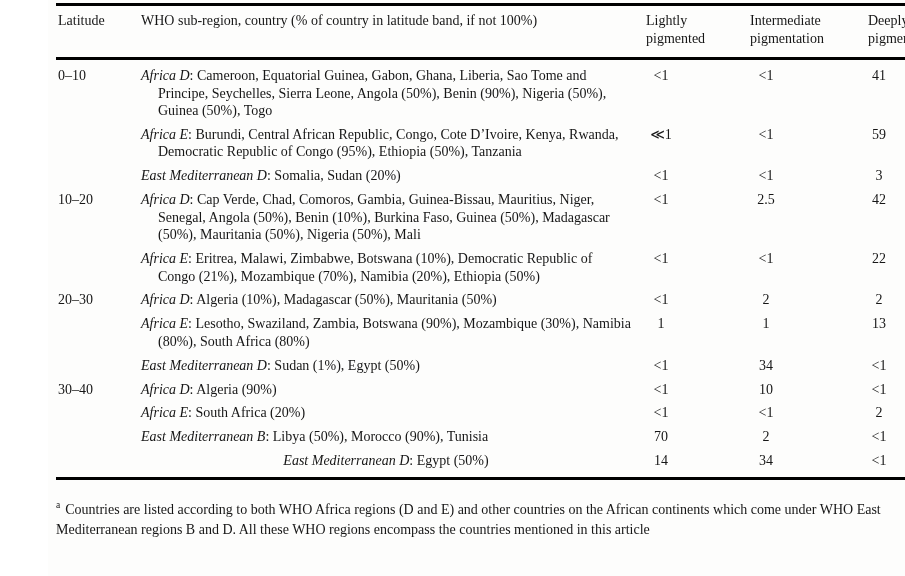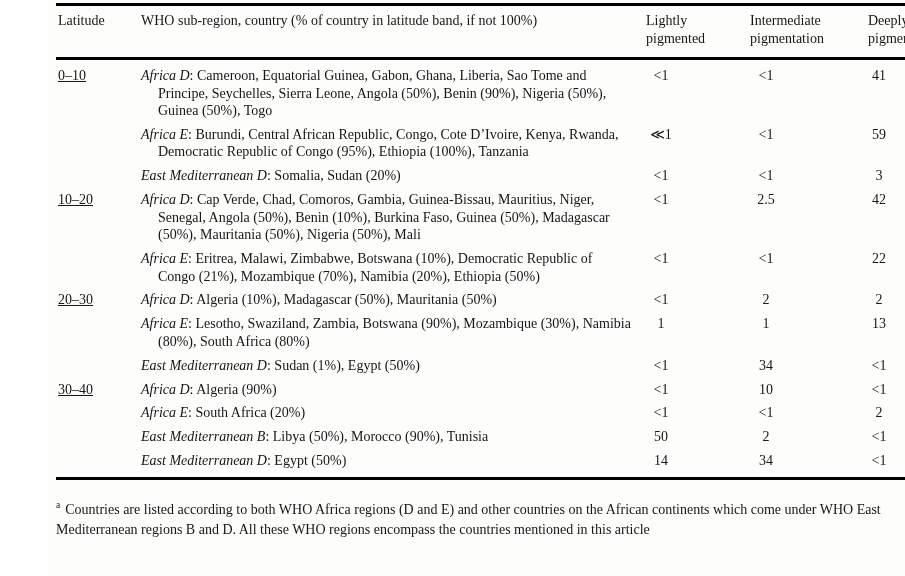--- a/index.html
+++ b/index.html
@@ -45,23 +45,23 @@
   th.h-inter { padding-left: 4px; }
   th.h-deep { padding-left: 2px; }
 
   tbody td {
     vertical-align: top;
     font-size: 14px;
     line-height: 17.5px;
     padding: 3.2px 0;
   }
   tbody tr:first-child td { padding-top: 7px; }
-  tbody tr:last-child td { padding-bottom: 7px; }
-
-  td.lat { padding-left: 2px; text-decoration: underline; }
+  tbody tr:last-child td { padding-bottom: 7px; text-align: center; }
+
+  td.lat { padding-left: 2px; }
   td.country .hang {
     padding-left: 17px;
     text-indent: -17px;
     padding-right: 10px;
   }
   .region { font-style: italic; }
 
   td.val { text-align: center; }
   td.v-light { padding-right: 65px; }
   td.v-inter { padding-right: 80px; }
@@ -109,21 +109,21 @@
         <td class="country">
             <div class="hang"><span class="region">Africa D</span><span>: Cameroon, Equatorial Guinea, Gabon, Ghana, Liberia, Sao Tome and Principe, Seychelles, Sierra Leone, Angola (50%), Benin (90%), Nigeria (50%), Guinea (50%), Togo</span></div>
           </td>
         <td class="val v-light">&lt;1</td>
         <td class="val v-inter">&lt;1</td>
         <td class="val v-deep">41</td>
       </tr>
       <tr>
         <td class="lat"></td>
         <td class="country">
-            <div class="hang"><span class="region">Africa E</span><span>: Burundi, Central African Republic, Congo, Cote D’Ivoire, Kenya, Rwanda, Democratic Republic of Congo (95%), Ethiopia (100%), Tanzania</span></div>
+            <div class="hang"><span class="region">Africa E</span><span>: Burundi, Central African Republic, Congo, Cote D’Ivoire, Kenya, Rwanda, Democratic Republic of Congo (95%), Ethiopia (50%), Tanzania</span></div>
           </td>
         <td class="val v-light">≪1</td>
         <td class="val v-inter">&lt;1</td>
         <td class="val v-deep">59</td>
       </tr>
       <tr>
         <td class="lat"></td>
         <td class="country">
             <div class="hang"><span class="region">East Mediterranean D</span><span>: Somalia, Sudan (20%)</span></div>
           </td>
@@ -192,21 +192,21 @@
           </td>
         <td class="val v-light">&lt;1</td>
         <td class="val v-inter">&lt;1</td>
         <td class="val v-deep">2</td>
       </tr>
       <tr>
         <td class="lat"></td>
         <td class="country">
             <div class="hang"><span class="region">East Mediterranean B</span><span>: Libya (50%), Morocco (90%), Tunisia</span></div>
           </td>
-        <td class="val v-light">50</td>
+        <td class="val v-light">70</td>
         <td class="val v-inter">2</td>
         <td class="val v-deep">&lt;1</td>
       </tr>
       <tr>
         <td class="lat"></td>
         <td class="country">
             <div class="hang"><span class="region">East Mediterranean D</span><span>: Egypt (50%)</span></div>
           </td>
         <td class="val v-light">14</td>
         <td class="val v-inter">34</td>

